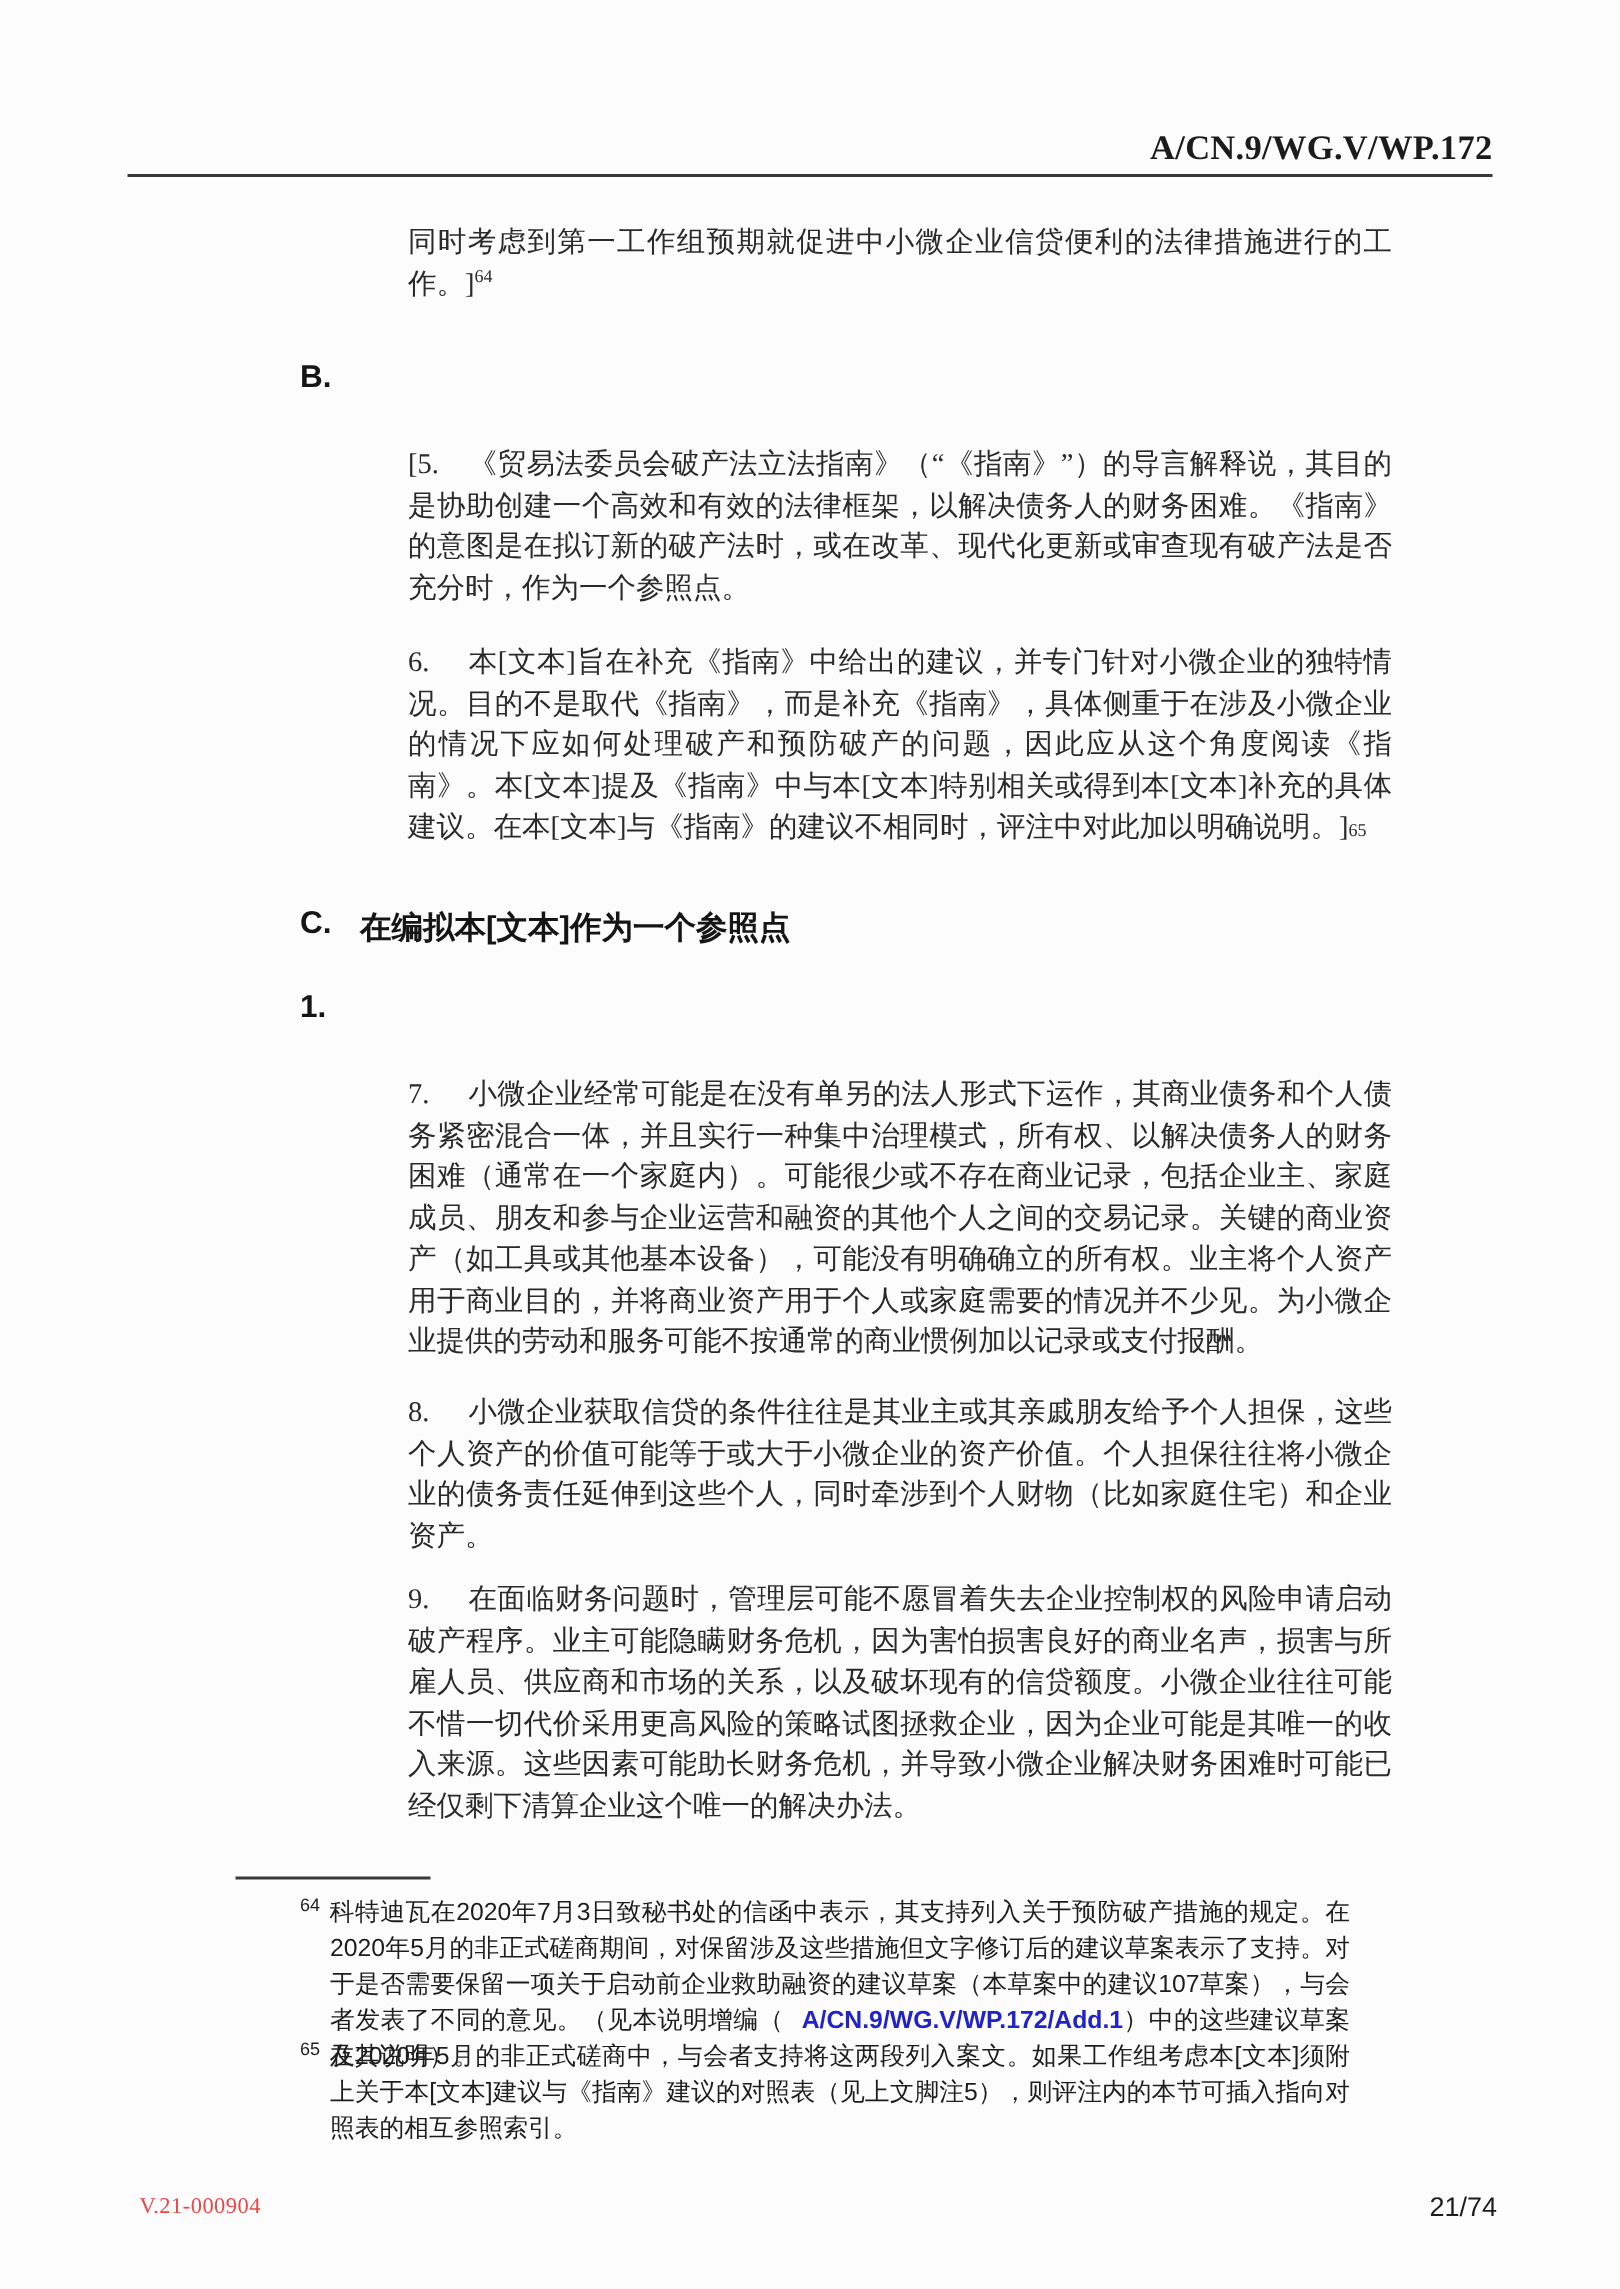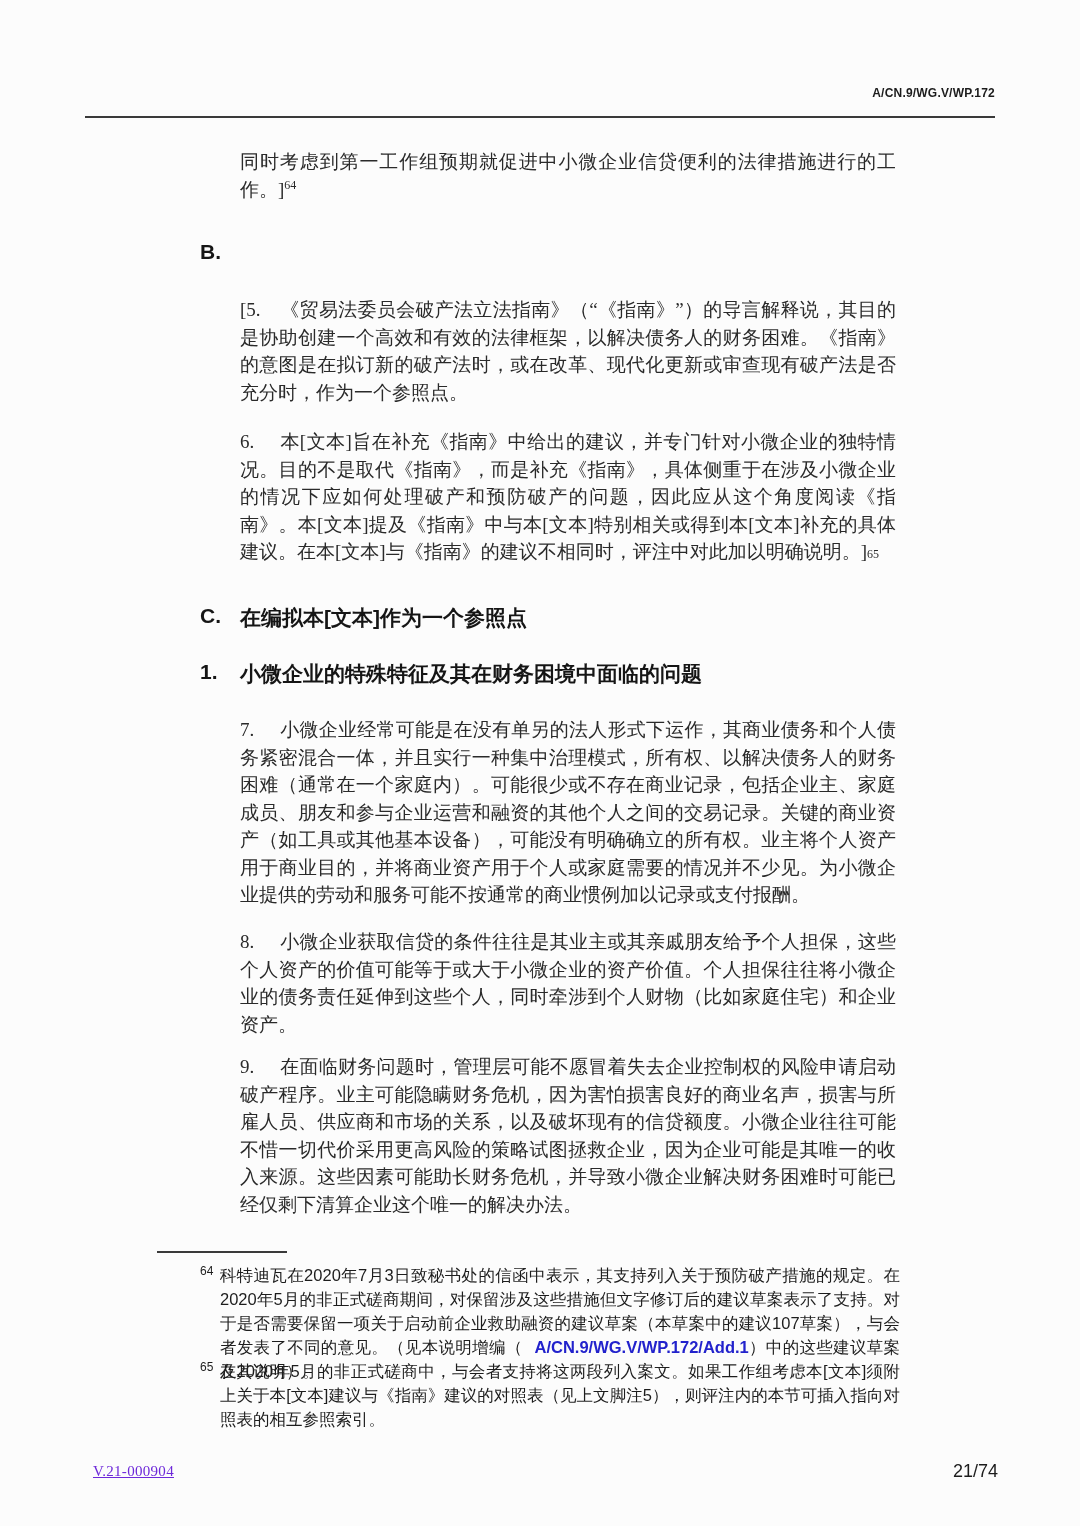--- a/index.html
+++ b/index.html
@@ -8,33 +8,34 @@
     width:1080px;height:1526px;
     margin:0 auto;
     background:#fcfcfc;
     overflow:hidden;
     color:#262626;
     font-family:"Liberation Serif","DejaVu Serif",serif;
   }
   
   .doc-symbol{
     position:absolute;top:86px;right:85px;
-    font-family:Liberation Sans, sans-serif;
-    font-weight:bold;font-size:12px;color:#1c1c1c;letter-spacing:.2px;
+    font-family:Liberation Serif, serif;
+    font-weight:bold;font-size:23px;color:#1c1c1c;letter-spacing:.2px;
   }
   .header-rule{
     position:absolute;top:116px;left:85px;right:85px;
     height:0;border-top:2px solid #3a3a3a;
   }
   
   .block{position:absolute;left:240px;width:656px;}
   .para{
     font-size:19px;line-height:27.5px;
     text-align:justify;text-justify:inter-character;
     color:#2a2a2a;
+    margin-left:32px;
   }
   .pnum{display:inline-block;min-width:40px;}
   .fnref{font-size:12px;vertical-align:super;line-height:0;}
   .fnref-low{font-size:12px;line-height:0;}
   .heading{
     left:200px;width:700px;
     font-family:"Liberation Sans","DejaVu Sans",sans-serif;
     font-weight:bold;font-size:21px;color:#151515;
     display:flex;
   }
@@ -52,21 +53,21 @@
     padding-left:0;text-indent:-20px;margin-left:20px;
   }
   .footnote .fnnum{
     font-size:12px;vertical-align:super;line-height:0;
     padding-right:6px;
   }
   .doc-link{font-weight:bold;text-decoration:none;cursor:pointer;margin-left:12px;}
   
   .footer-left{
     position:absolute;top:1463px;left:93px;
-    font-size:15px;color:#6d28d9;letter-spacing:.3px;text-decoration:underline;
+    font-size:15px;color:#ef4444;letter-spacing:.3px;
   }
   .footer-right{
     position:absolute;top:1461px;right:82px;
     font-family:"Liberation Sans","DejaVu Sans",sans-serif;
     font-weight:normal;font-size:18px;color:#1c1c1c;
   }
 </style>
 </head>
 <body>
 
@@ -91,21 +92,20 @@
     <span class="pnum">6.</span><span>本[文本]旨在补充《指南》中给出的建议，并专门针对小微企业的独特情况。目的不是取代《指南》，而是补充《指南》，具体侧重于在涉及小微企业的情况下应如何处理破产和预防破产的问题，因此应从这个角度阅读《指南》。本[文本]提及《指南》中与本[文本]特别相关或得到本[文本]补充的具体建议。在本[文本]与《指南》的建议不相同时，评注中对此加以明确说明。]</span><span class="fnref-low">65</span>
   </div>
 
   <div class="block heading" style="top:604px;">
     <span class="hlabel">C.</span>
     <span>在编拟本[文本]作为一个参照点</span>
   </div>
 
   <div class="block heading" style="top:660px;">
     <span class="hlabel">1.</span>
-    <span>小微企业的特殊特征及其在财务困境中面临的问题</span>
   </div>
 
   <div class="block para" style="top:716px;">
     <span class="pnum">7.</span><span>小微企业经常可能是在没有单另的法人形式下运作，其商业债务和个人债务紧密混合一体，并且实行一种集中治理模式，所有权、以解决债务人的财务困难（通常在一个家庭内）。可能很少或不存在商业记录，包括企业主、家庭成员、朋友和参与企业运营和融资的其他个人之间的交易记录。关键的商业资产（如工具或其他基本设备），可能没有明确确立的所有权。业主将个人资产用于商业目的，并将商业资产用于个人或家庭需要的情况并不少见。为小微企业提供的劳动和服务可能不按通常的商业惯例加以记录或支付报酬。</span>
   </div>
 
   <div class="block para" style="top:928px;">
     <span class="pnum">8.</span><span>小微企业获取信贷的条件往往是其业主或其亲戚朋友给予个人担保，这些个人资产的价值可能等于或大于小微企业的资产价值。个人担保往往将小微企业的债务责任延伸到这些个人，同时牵涉到个人财物（比如家庭住宅）和企业资产。</span>
   </div>
 

